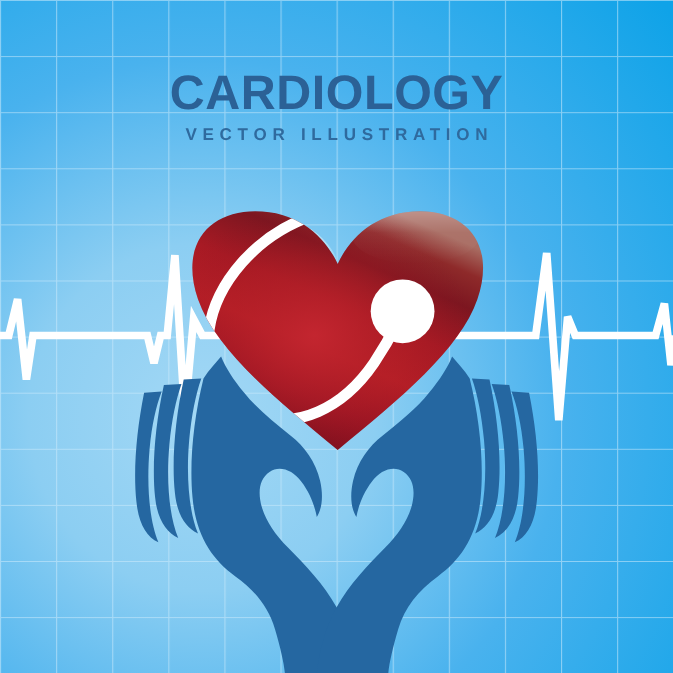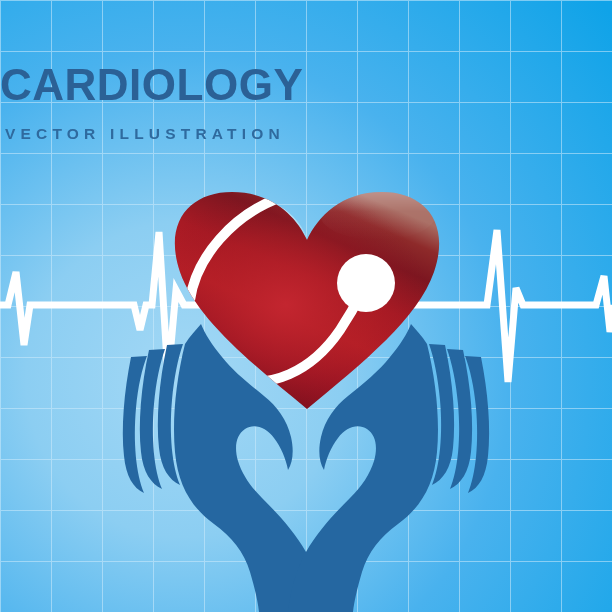--- a/index.html
+++ b/index.html
@@ -20,39 +20,40 @@
     left: 0;
     width: 612px;
     height: 612px;
     display: block;
   }
   .title-block {
     position: absolute;
     left: 0;
     top: 62px;
     width: 612px;
+    text-align: center;
     pointer-events: none;
   }
   .title-main {
     font-family: "Liberation Sans", sans-serif;
     font-weight: bold;
     font-size: 44px;
     line-height: 46px;
     letter-spacing: 0.5px;
     color: #2B6196;
     margin: 0;
   }
   .title-sub {
     font-family: "Liberation Sans", sans-serif;
     font-weight: bold;
     font-size: 15.5px;
     line-height: 20px;
     letter-spacing: 5.2px;
     color: #2F6A9E;
-    margin: 16px 0 0 0;
+    margin: 5px 0 0 0;
     padding-left: 5px;
   }
 </style>
 </head>
 <body>
 
 <div id="poster">
 
   <svg class="layer" viewBox="0 0 612 612">
     <defs>

